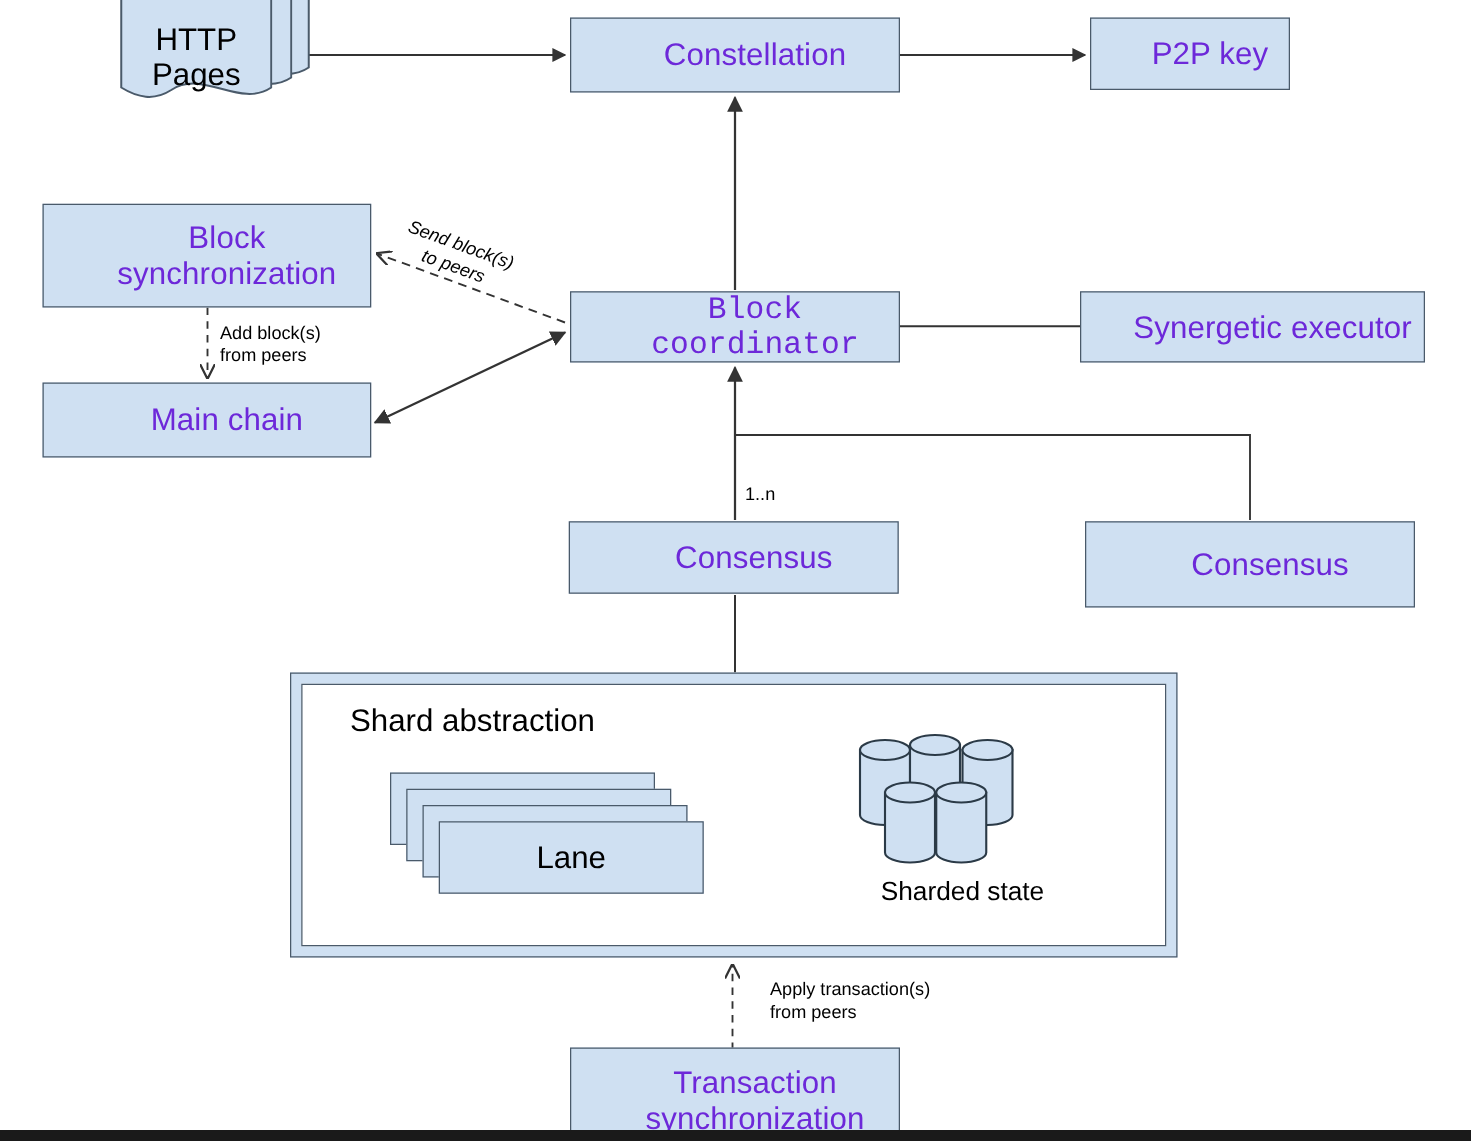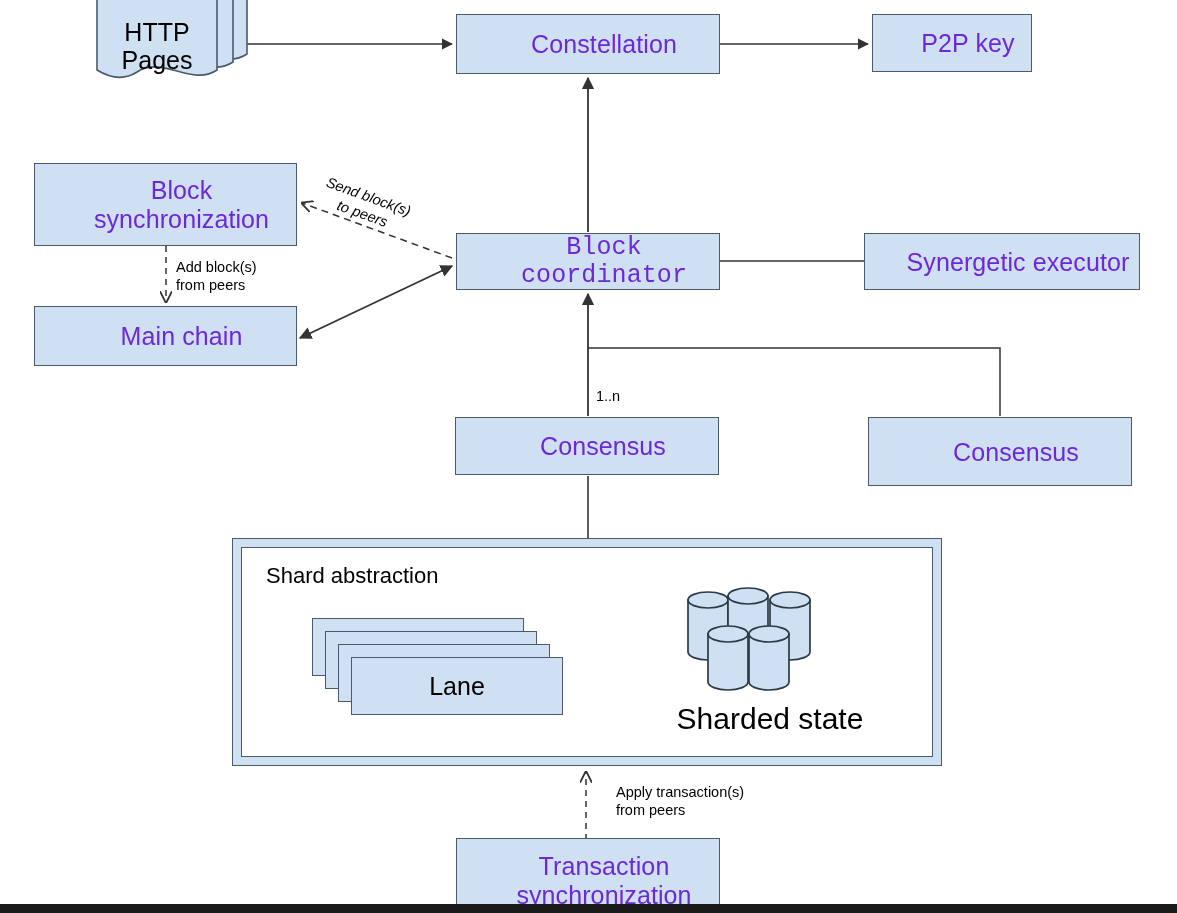--- a/index.html
+++ b/index.html
@@ -88,23 +88,23 @@
   }
   #shard-inner {
     position: absolute;
     left: 8px; top: 8px;
     right: 8px; bottom: 8px;
     background: #ffffff;
     border: 1.6px solid #4a5a6a;
   }
   #shard-title {
     position: absolute;
-    left: 266px;
+    left: 280px;
     top: 563px;
-    font-size: 22px;
+    font-size: 25px;
   }
 
   
   #lane-stack {
     position: absolute;
     left: 312px;
     top: 618px;
     width: 252px;
     height: 98px;
   }
@@ -141,21 +141,21 @@
     width: 168px;
     height: 110px;
   }
   #sharded-state-group svg { display:block; width:100%; height:100%; }
   #sharded-state-label {
     position: absolute;
     left: 660px;
     top: 702px;
     width: 220px;
     text-align: center;
-    font-size: 30px;
+    font-size: 21px;
   }
 
   
   .edge-label {
     position: absolute;
     font-size: 14.5px;
     line-height: 1.25;
     color: #000;
     white-space: nowrap;
   }

